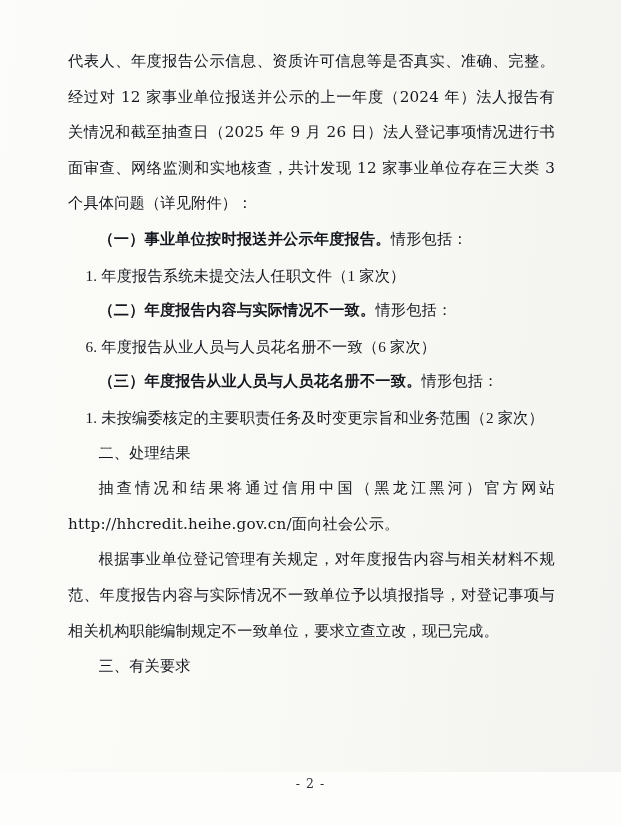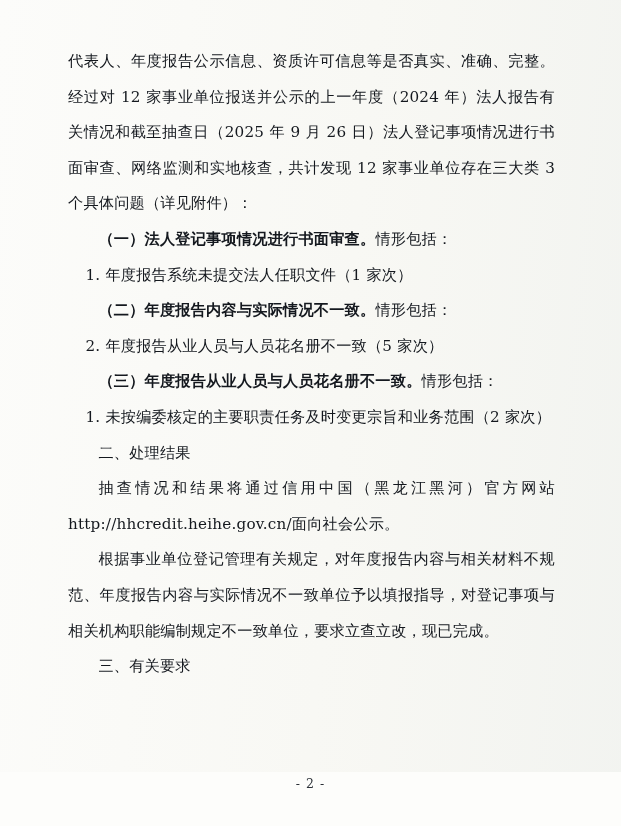--- a/index.html
+++ b/index.html
@@ -44,20 +44,21 @@
     letter-spacing: 0.2px;
     text-align: justify;
     text-justify: inter-ideograph;
     color: #14181e;
   }
   p.indent {
     text-indent: 2em;
   }
   p.hang {
     text-indent: 1.15em;
+    font-family: Liberation Serif, serif;
   }
   .bold {
     font-weight: bold;
   }
   .heading {
     font-weight: normal;
   }
   .linkish {
     font-family: "DejaVu Serif", "Liberation Serif", serif;
   }
@@ -74,30 +75,30 @@
 </style>
 </head>
 <body>
 
 <div class="page">
   <div class="body-area">
 
     <p class="para">代表人、年度报告公示信息、资质许可信息等是否真实、准确、完整。经过对 12 家事业单位报送并公示的上一年度（2024 年）法人报告有关情况和截至抽查日（2025 年 9 月 26 日）法人登记事项情况进行书面审查、网络监测和实地核查，共计发现 12 家事业单位存在三大类 3 个具体问题（详见附件）：</p>
 
     <p class="para indent">
-      <span class="bold">（一）法人登记事项情况进行书面审查。</span><span>情形包括：</span>
+      <span class="bold">（一）事业单位按时报送并公示年度报告。</span><span>情形包括：</span>
     </p>
 
     <p class="para hang">1. 年度报告系统未提交法人任职文件（1 家次）</p>
 
     <p class="para indent">
       <span class="bold">（二）年度报告内容与实际情况不一致。</span><span>情形包括：</span>
     </p>
 
-    <p class="para hang">2. 年度报告从业人员与人员花名册不一致（5 家次）</p>
+    <p class="para hang">6. 年度报告从业人员与人员花名册不一致（6 家次）</p>
 
     <p class="para indent">
       <span class="bold">（三）年度报告从业人员与人员花名册不一致。</span><span>情形包括：</span>
     </p>
 
     <p class="para hang">1. 未按编委核定的主要职责任务及时变更宗旨和业务范围（2 家次）</p>
 
     <p class="para indent heading">二、处理结果</p>
 
     <p class="para indent">

